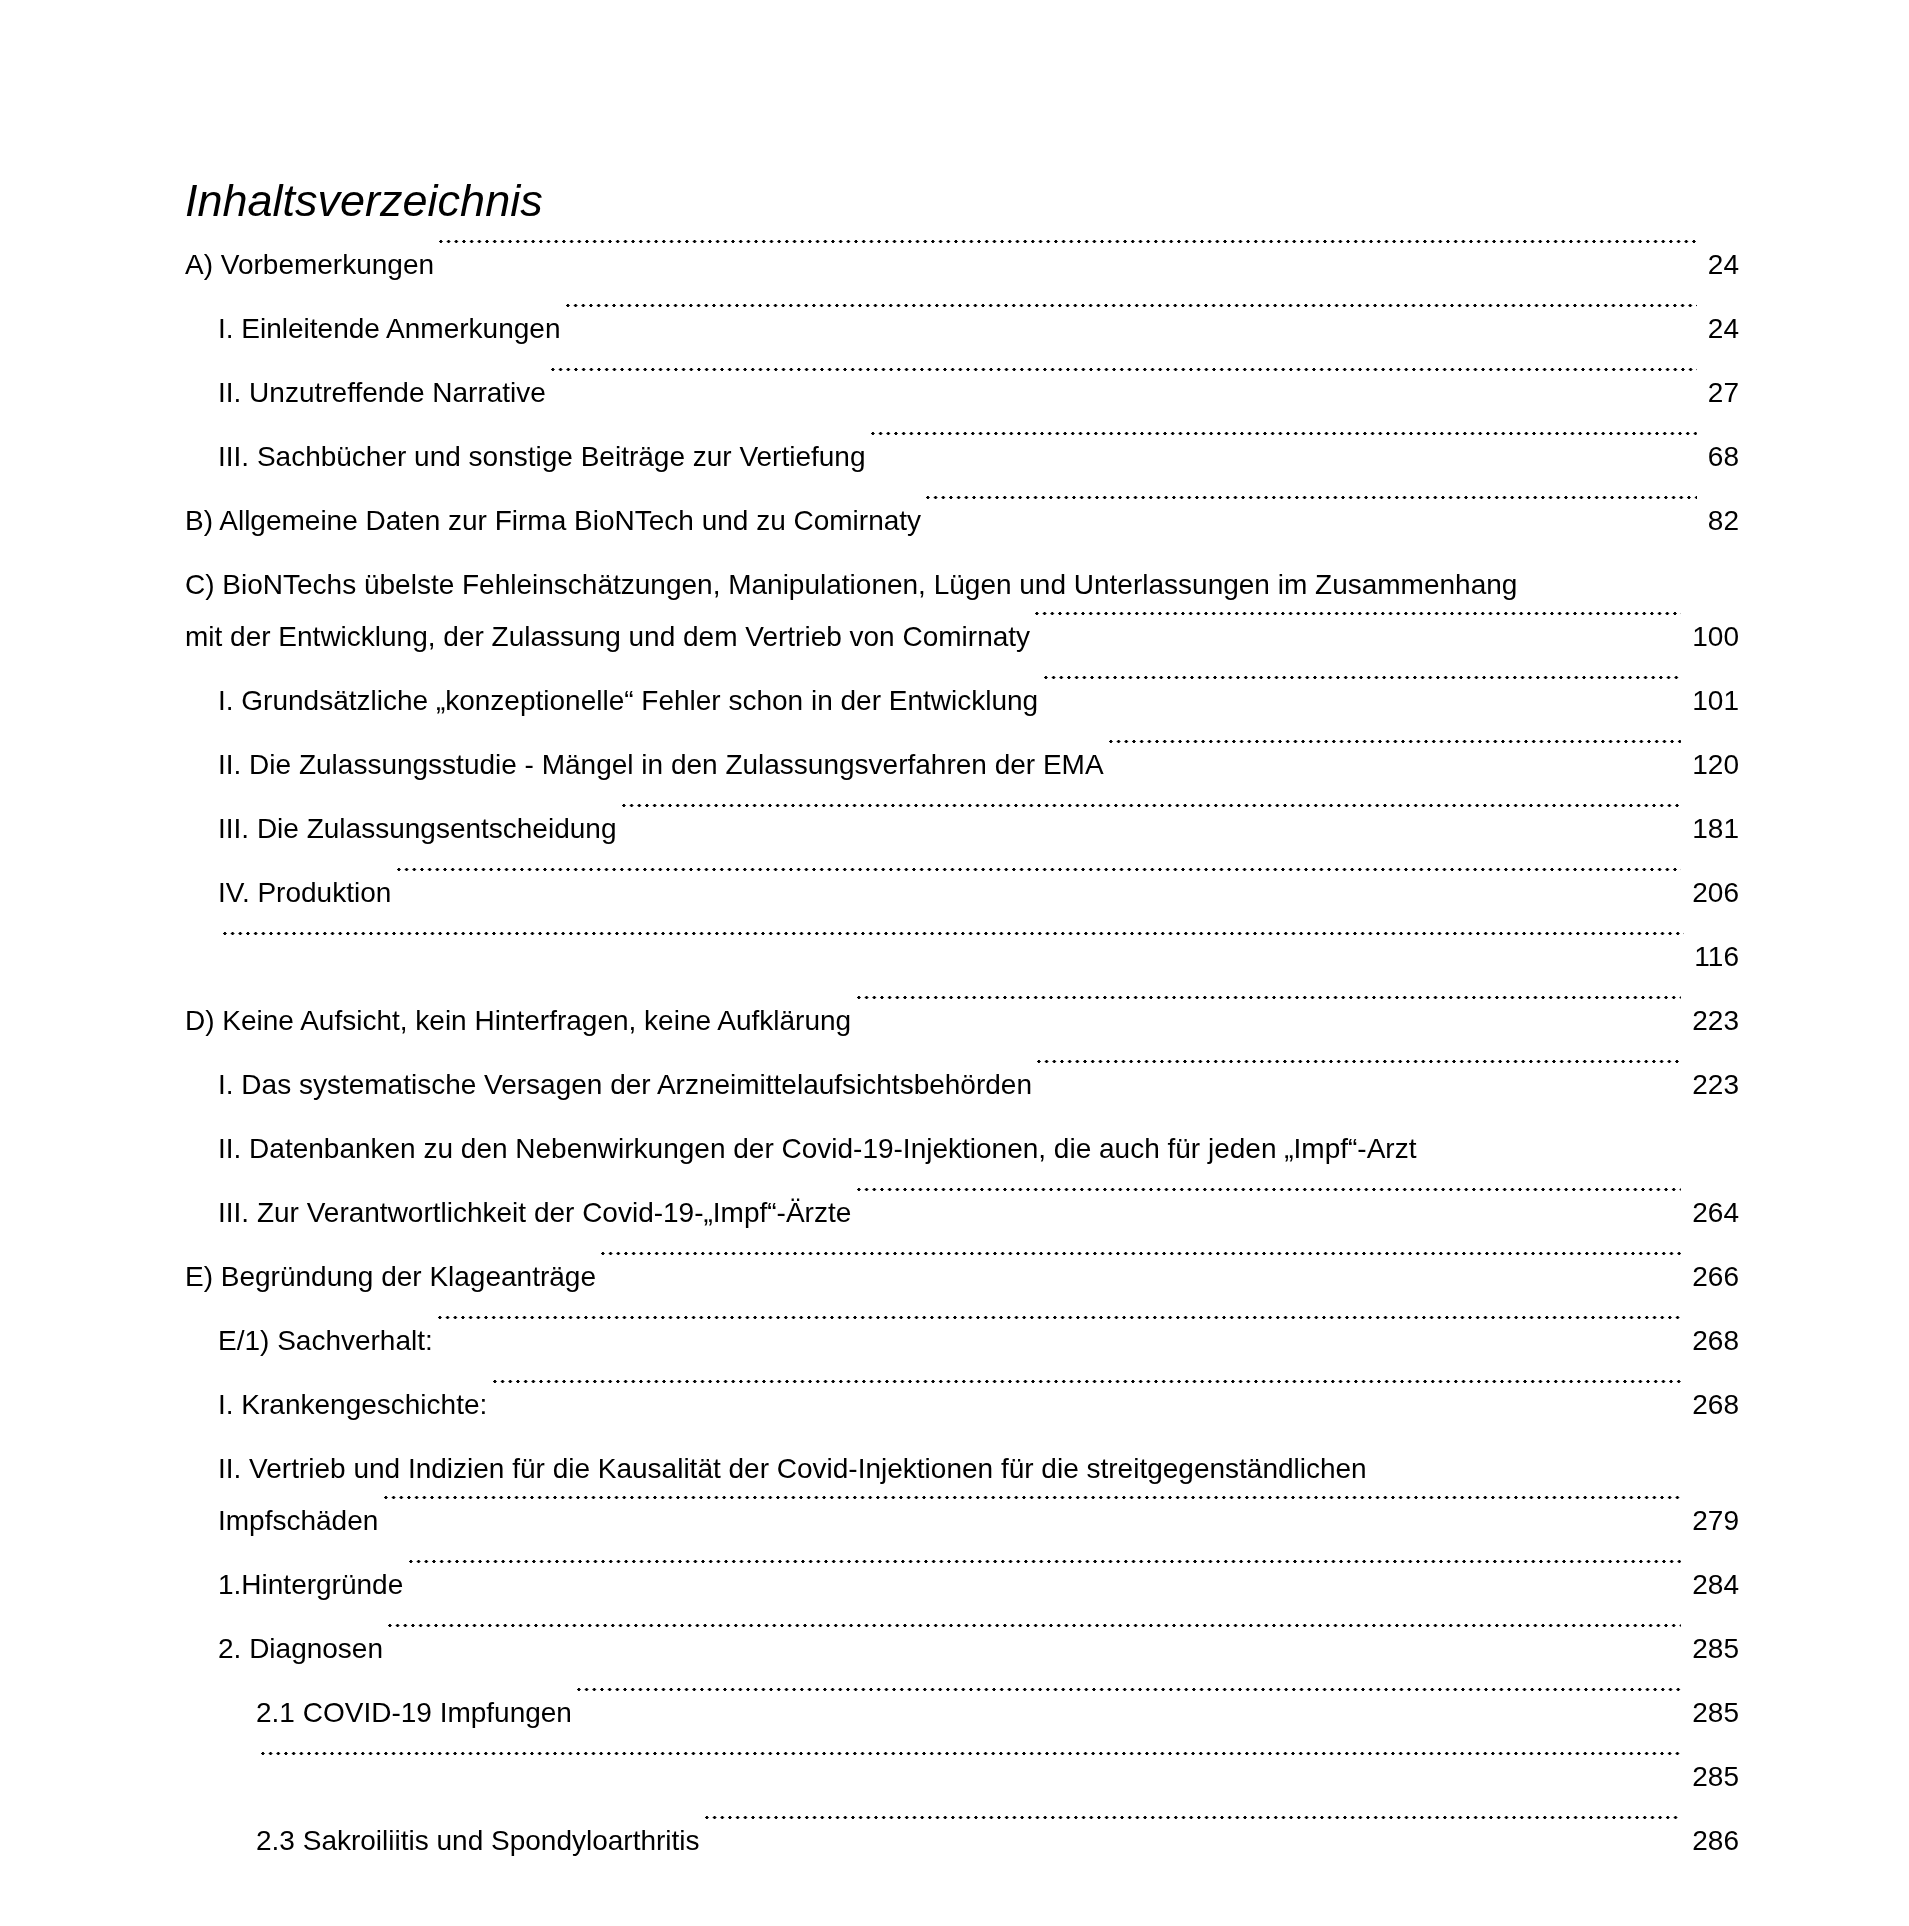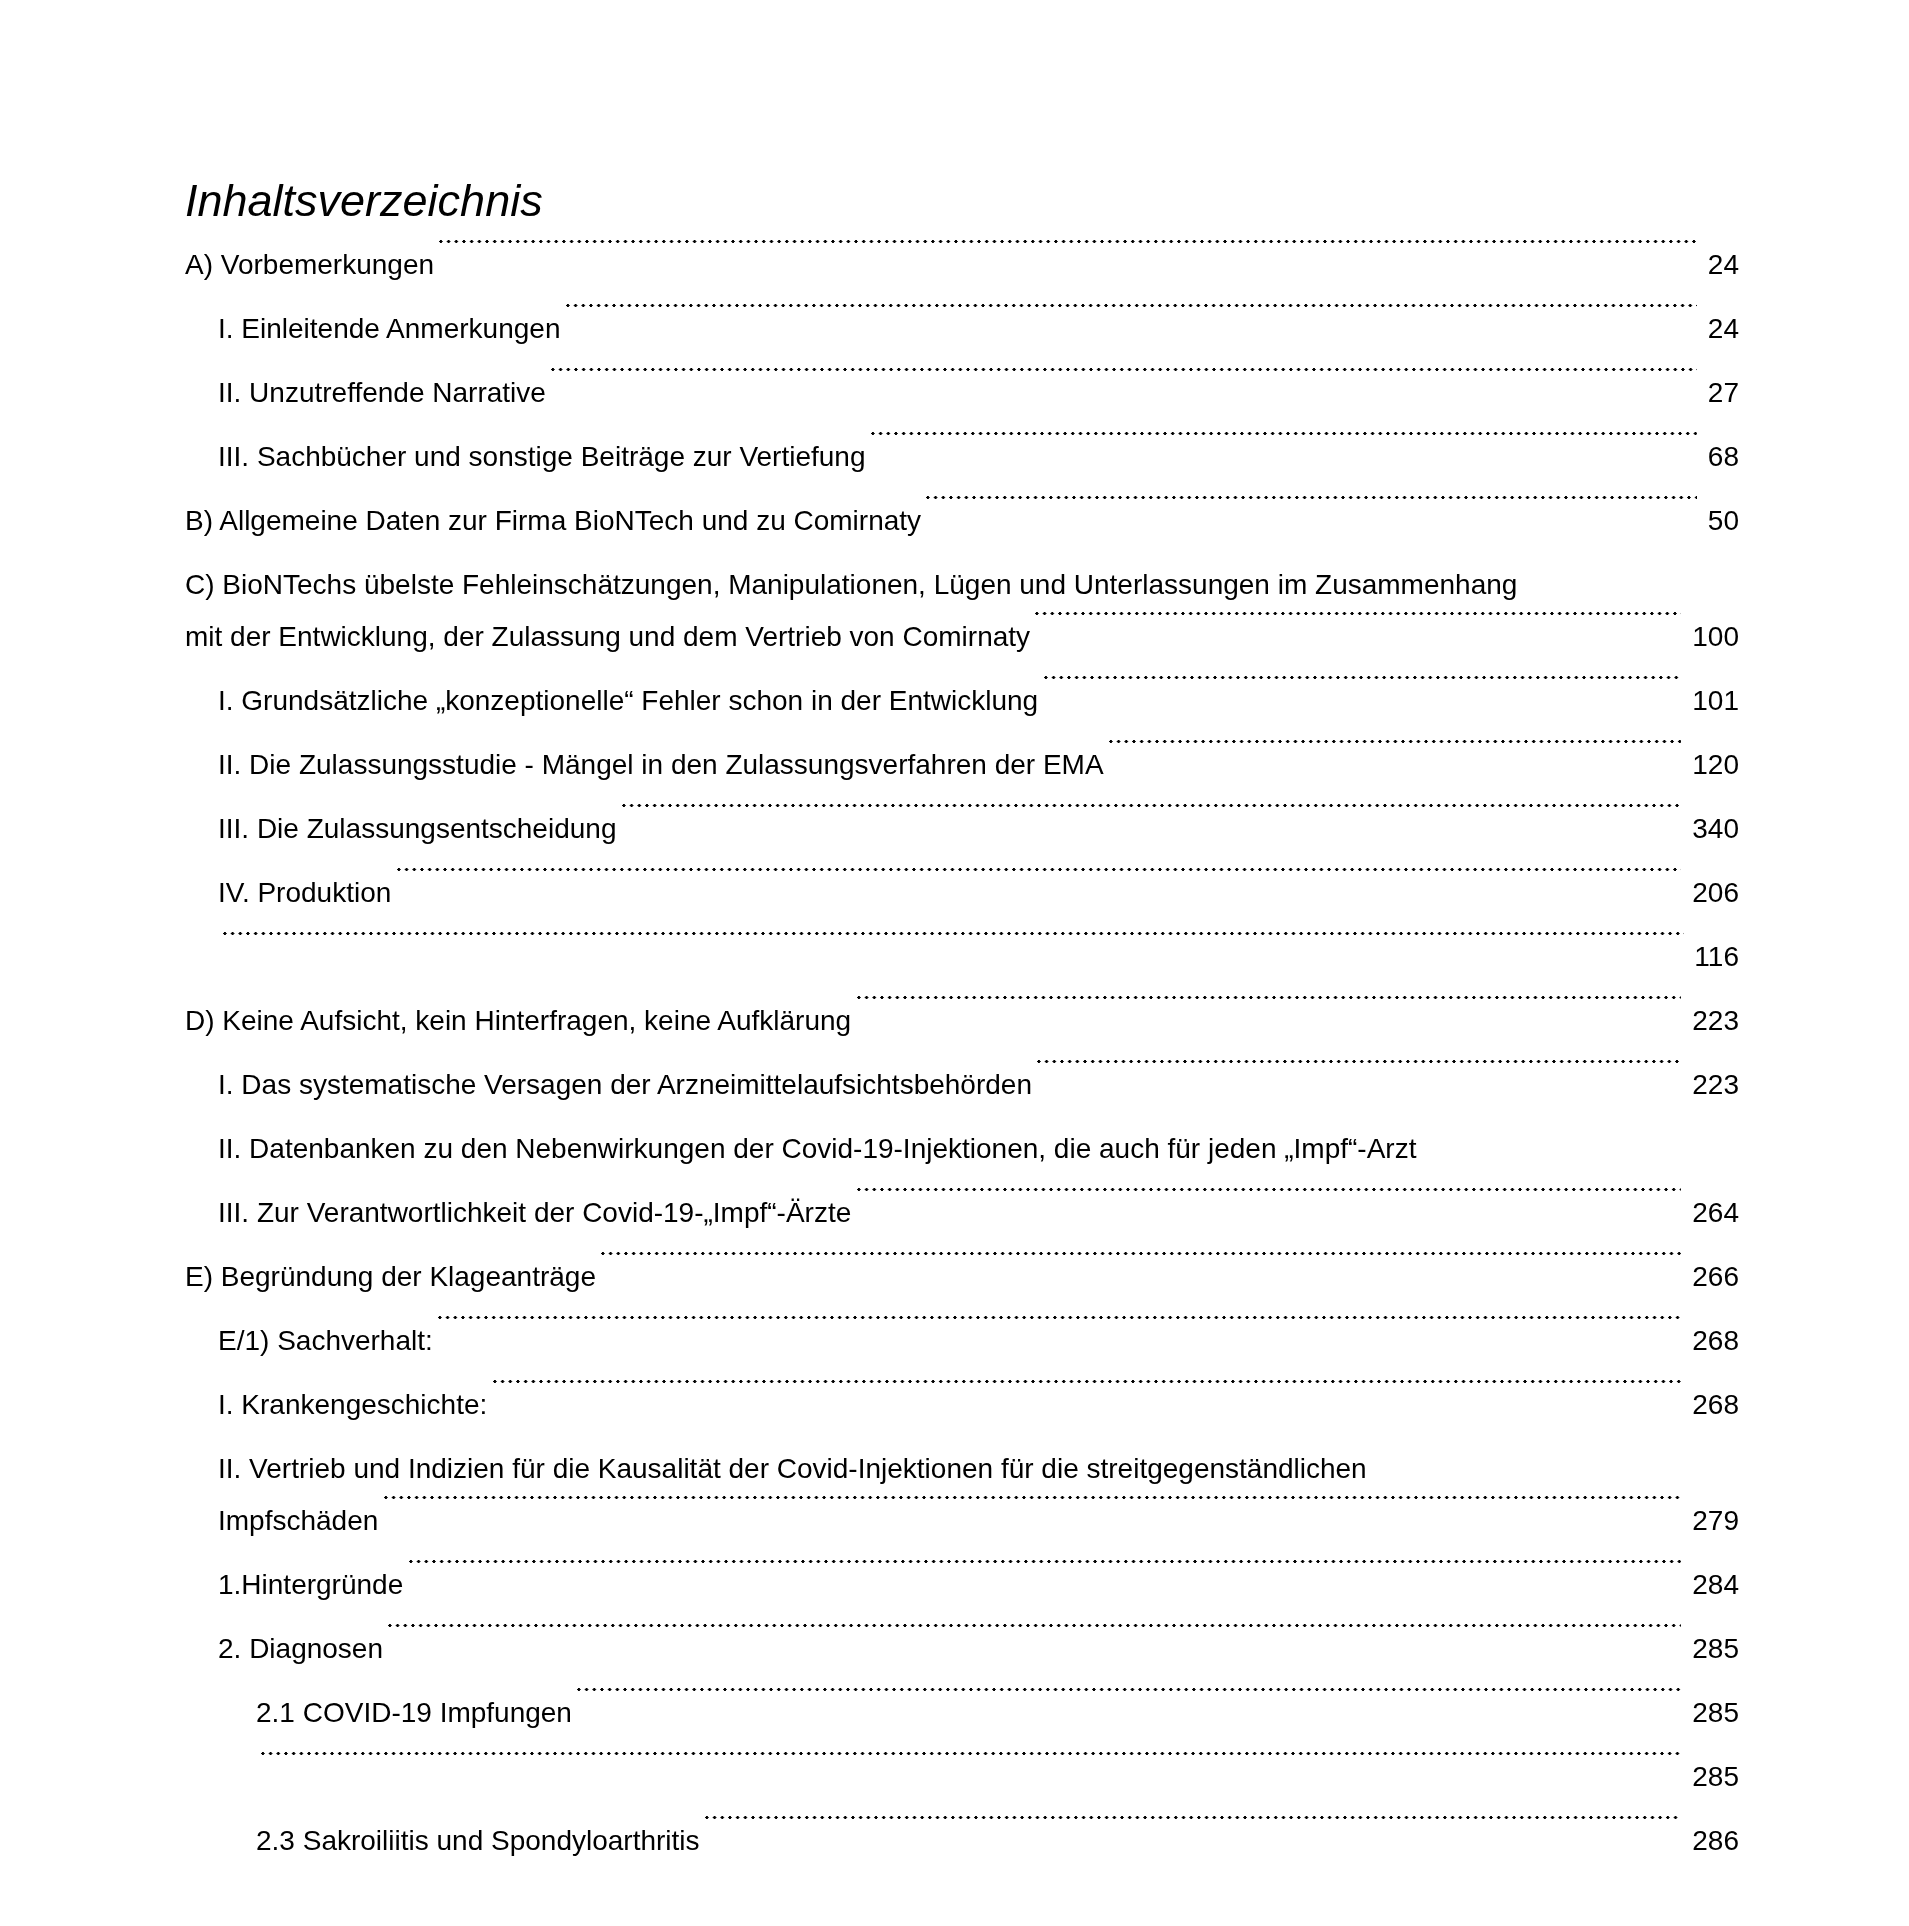--- a/index.html
+++ b/index.html
@@ -98,21 +98,21 @@
         <div class="final-line">
           <span class="txt">III. Sachbücher und sonstige Beiträge zur Vertiefung</span>
           <span class="leader"></span>
           <span class="pg">68</span>
         </div>
       </div>
       <div class="entry lvl0">
         <div class="final-line">
           <span class="txt">B) Allgemeine Daten zur Firma BioNTech und zu Comirnaty</span>
           <span class="leader"></span>
-          <span class="pg">50</span>
+          <span class="pg">82</span>
         </div>
       </div>
       <div class="entry lvl0">
         <div class="wrap-line">C) BioNTechs übelste Fehleinschätzungen, Manipulationen, Lügen und Unterlassungen im Zusammenhang</div>
         <div class="final-line">
           <span class="txt">mit der Entwicklung, der Zulassung und dem Vertrieb von Comirnaty</span>
           <span class="leader"></span>
           <span class="pg">100</span>
         </div>
       </div>
@@ -127,21 +127,21 @@
         <div class="final-line">
           <span class="txt">II. Die Zulassungsstudie - Mängel in den Zulassungsverfahren der EMA</span>
           <span class="leader"></span>
           <span class="pg">120</span>
         </div>
       </div>
       <div class="entry lvl1">
         <div class="final-line">
           <span class="txt">III. Die Zulassungsentscheidung</span>
           <span class="leader"></span>
-          <span class="pg">340</span>
+          <span class="pg">181</span>
         </div>
       </div>
       <div class="entry lvl1">
         <div class="final-line">
           <span class="txt">IV. Produktion</span>
           <span class="leader"></span>
           <span class="pg">206</span>
         </div>
       </div>
       <div class="entry lvl1">

